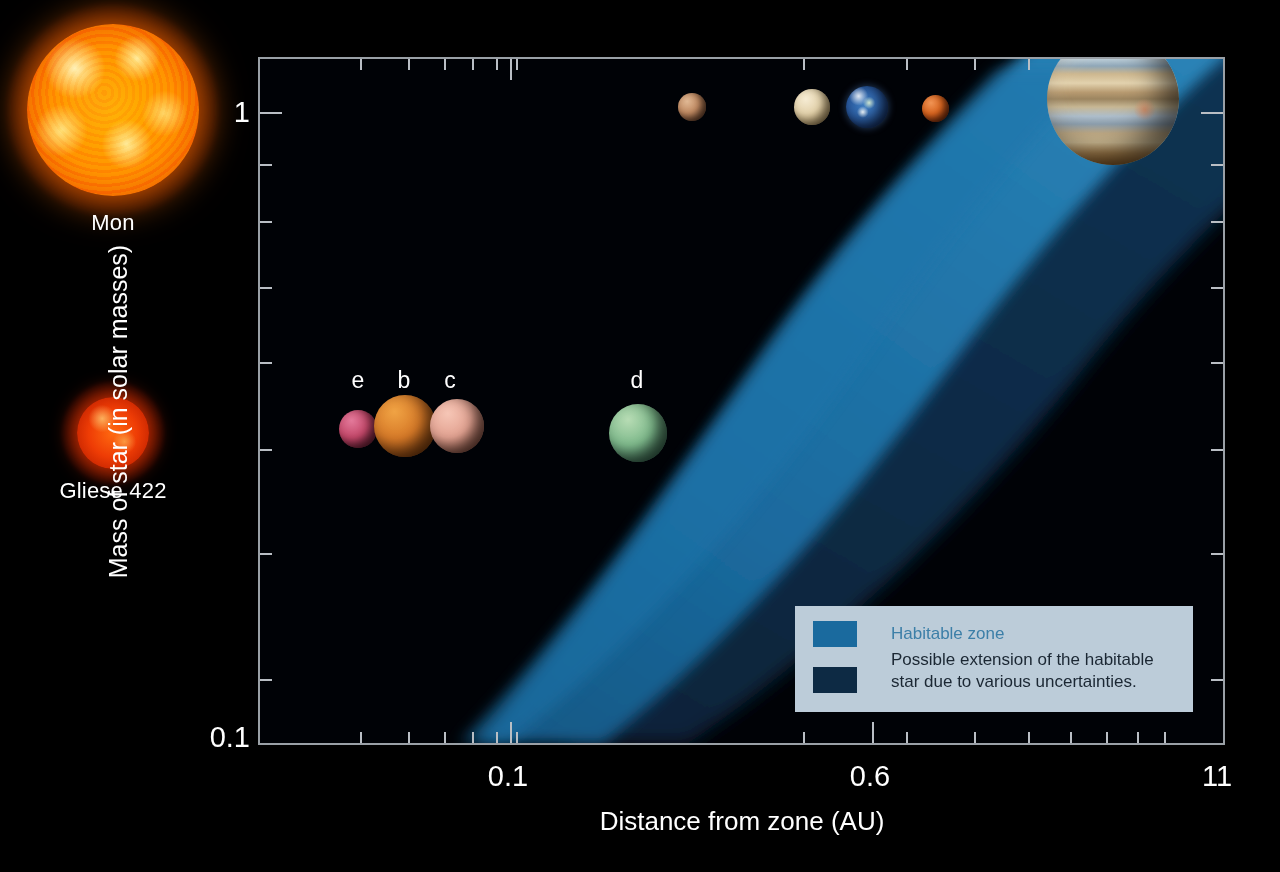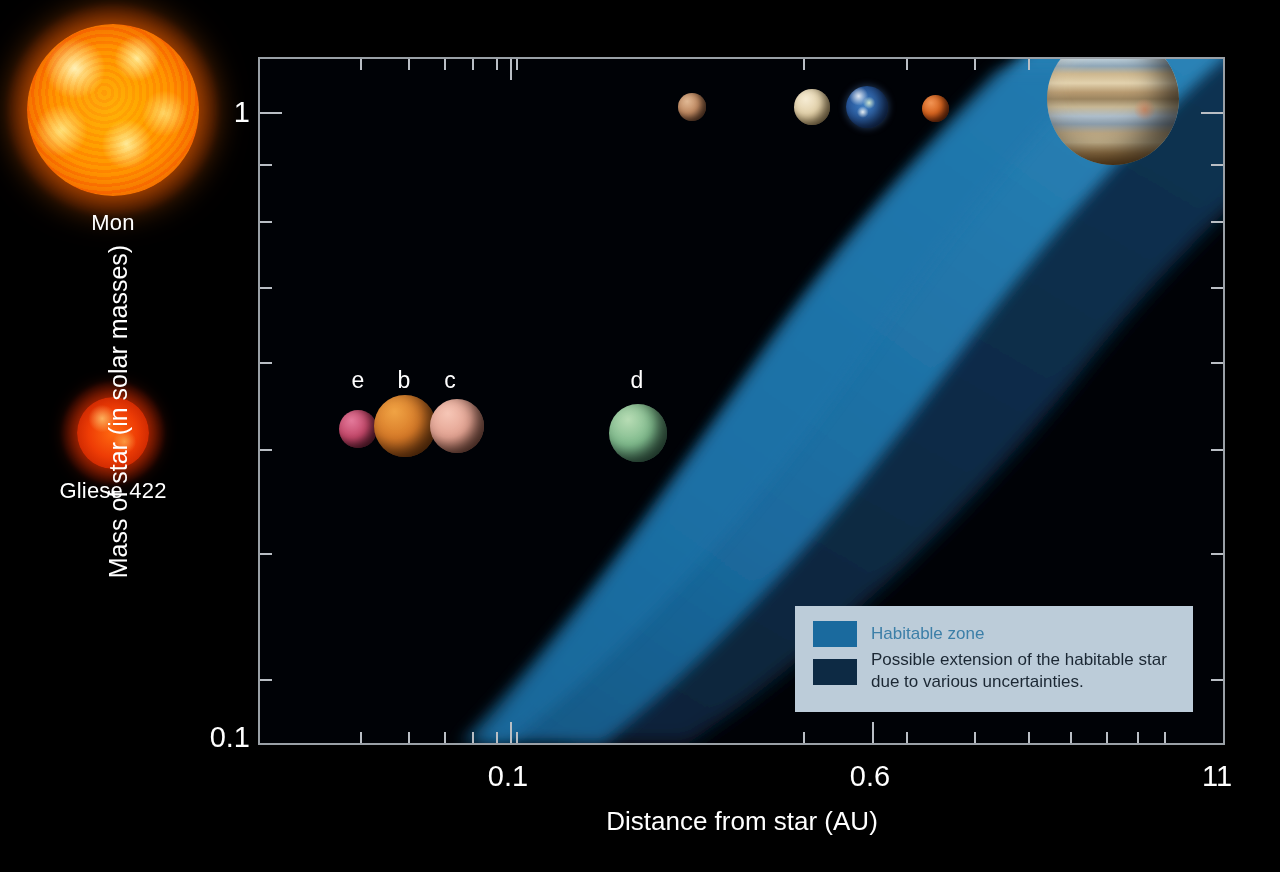--- a/index.html
+++ b/index.html
@@ -153,21 +153,21 @@
   #legend {
     position: absolute;
     left: 795px;
     top: 606px;
     width: 398px;
     height: 106px;
     background: #bcccd9;
     box-sizing: border-box;
     padding: 14px 16px 12px 18px;
   }
-  .legend-row { display: flex; align-items: center; margin-bottom: 2px; }
+  .legend-row { display: flex; align-items: flex-end; margin-bottom: 2px; gap: 20px; }
   .legend-swatch {
     width: 44px; height: 26px;
     flex: 0 0 44px;
     margin-right: 14px;
     margin-top: 1px;
   }
   .legend-text-1 { font-size: 17px; color: #3c7fa8; line-height: 26px; }
   .legend-text-2 { font-size: 17px; color: #1b2733; line-height: 22px; }
 </style>
 </head>
@@ -180,21 +180,21 @@
     <div class="sun-disk"></div>
     <div class="sun-mottle"></div>
     <div class="star-label" id="sun-label">Mon</div>
 
     <div class="gliese-glow"></div>
     <div class="gliese-disk"></div>
     <div class="star-label" id="gliese-label">Gliese 422</div>
   </div>
 
   <div id="y-axis-title">Mass of star (in solar masses)</div>
-  <div id="x-axis-title">Distance from star (AU)</div>
+  <div id="x-axis-title">Distance from zone (AU)</div>
 
   <div class="axis-num" id="ynum-1" style="left:198px; top:96px;  width:52px; text-align:right;">1</div>
   <div class="axis-num" id="ynum-01" style="left:182px; top:721px; width:68px; text-align:right;">0.1</div>
 
   <div class="axis-num" id="xnum-01" style="left:458px;  top:760px; width:100px;">0.1</div>
   <div class="axis-num" id="xnum-10" style="left:820px;  top:760px; width:100px;">0.6</div>
   <div class="axis-num" id="xnum-100" style="left:1182px; top:760px; width:70px;">11</div>
 
   <div id="plot">
 

